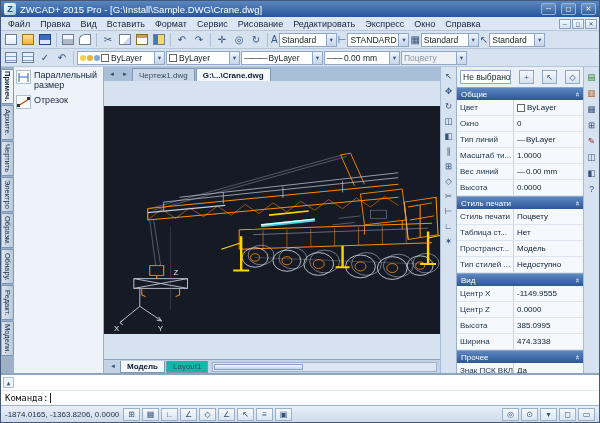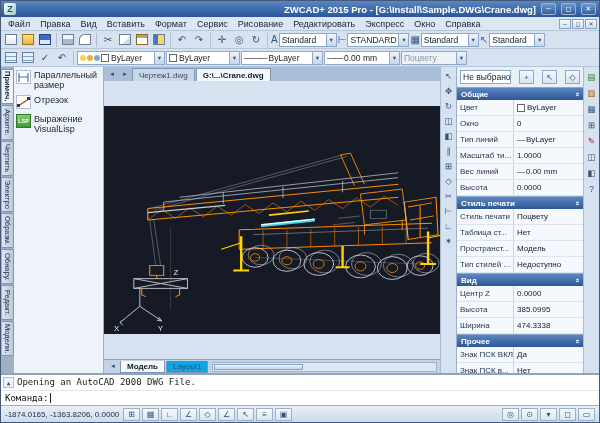--- a/index.html
+++ b/index.html
@@ -5,21 +5,21 @@
   html,body{margin:0;padding:0;background:#888;}
   *{box-sizing:border-box;}
   .app{position:relative;width:600px;height:423px;font-family:"Liberation Sans",sans-serif;
        font-size:9px;color:#1a1a1a;background:var(--toolbar_bg);overflow:hidden;border:1px solid #44587a;}
 
   
   .titlebar{height:16px;display:flex;align-items:center;gap:4px;padding:0 3px;
             background:linear-gradient(180deg,var(--titlebar_top),var(--titlebar_bottom));color:#fff;}
   .applogo{width:12px;height:12px;background:linear-gradient(135deg,#fff,#9cc);border-radius:2px;
            color:#1d4f8d;font-weight:bold;font-size:9px;display:flex;align-items:center;justify-content:center;}
-  .title-text{font-size:9.5px;font-weight:bold;white-space:nowrap;overflow:hidden;text-overflow:ellipsis;flex:1;text-align:right;}
+  .title-text{font-size:9.5px;font-weight:normal;white-space:nowrap;overflow:hidden;text-overflow:ellipsis;flex:1;}
   .winbtn{width:15px;height:12px;margin-left:1px;border:1px solid #9ab4d8;border-radius:2px;
           background:linear-gradient(#6f97c8,#35609c);color:#fff;font-size:7px;line-height:10px;text-align:center;}
 
   
   .menubar{height:14px;display:flex;align-items:center;background:#dde7f3;border-bottom:1px solid #b6c6da;padding:0 2px;}
   .menu-item{padding:0 5px;height:13px;display:flex;align-items:center;color:#15233a;}
   .mdi-ctrls{margin-left:auto;display:flex;gap:1px;}
   .mdibtn{width:12px;height:10px;border:1px solid #8aa0bc;background:linear-gradient(#f6f9fd,#d5e1ef);
           color:#35527a;font-size:6px;line-height:8px;text-align:center;}
 
@@ -74,36 +74,36 @@
   .canvas svg{position:absolute;inset:0;}
   .co{stroke:var(--crane_orange);fill:none;}
   .cw{stroke:var(--crane_gray);fill:none;}
   .cy{stroke:var(--outrigger_yellow);fill:none;}
   .cc{stroke:var(--highlight_cyan);fill:none;}
   .cg{stroke:#76808f;fill:none;}
   .axis-label{fill:#dfe5ee;font-family:"Liberation Sans",sans-serif;font-size:8px;}
 
   .layoutbar{height:14px;background:#c3d2e4;border-top:1px solid #8ca2bd;display:flex;align-items:center;padding-left:3px;gap:1px;}
   .mtab{height:12px;padding:0 6px;font-size:8px;display:flex;align-items:center;border:1px solid #7e96b4;border-top:none;
-        background:#0ea5e9;color:#3a4b60;}
+        background:#14b8a6;color:#3a4b60;}
   .mtab.active{background:#f7fafd;color:#0e1c30;font-weight:bold;}
   .hscroll{flex:1;height:10px;margin:0 3px;background:#dde6f1;border:1px solid #9eb2ca;position:relative;}
   .hthumb{position:absolute;left:1px;top:1px;bottom:1px;width:40%;background:linear-gradient(#f2f7fc,#c3d3e6);border:1px solid #8aa2c0;}
 
   .vtool{width:16px;background:var(--toolbar_bg);border-left:1px solid #a8bcd4;display:flex;flex-direction:column;align-items:center;padding-top:2px;gap:1px;}
   .vbtn{width:14px;height:14px;display:flex;align-items:center;justify-content:center;font-size:8.5px;color:#35527a;border:1px solid transparent;border-radius:2px;}
 
   
   .props{width:127px;background:#e9eff7;border-left:1px solid #9cb0c8;display:flex;flex-direction:column;font-size:8px;}
   .phead{display:flex;gap:8px;padding:3px 3px;align-items:flex-start;}
   .pcombo{flex:1;}
   .pbtn{width:15px;height:14px;border:1px solid #8fa8c8;background:linear-gradient(#f6f9fd,#d5e1ef);
         display:flex;align-items:center;justify-content:center;font-size:8px;color:#35527a;}
   .psec{height:13px;flex:none;background:linear-gradient(180deg,var(--section_top),var(--section_bottom));
-        color:#fff;font-weight:bold;display:flex;align-items:center;padding:0 4px;border-top:1px solid #8aa6c8;}
+        color:#fff;font-weight:normal;display:flex;align-items:center;padding:0 4px;border-top:1px solid #8aa6c8;}
   .chev{margin-left:auto;transform:rotate(90deg);font-size:8px;}
   .prow{display:flex;height:16px;flex:none;background:#f5f9fd;border-bottom:1px solid #dbe4ef;align-items:center;}
   .plab{width:57px;flex:none;padding:0 3px;border-right:1px solid #c8d4e2;color:#24364e;
         white-space:nowrap;overflow:hidden;height:100%;display:flex;align-items:center;}
   .pval{flex:1;padding:0 3px;color:#0e1c30;white-space:nowrap;overflow:hidden;height:100%;display:flex;align-items:center;}
   .pfill{flex:1;background:#e9eff7;}
 
   .rstrip{width:16px;background:var(--toolbar_bg);border-left:1px solid #a8bcd4;display:flex;flex-direction:column;align-items:center;padding-top:3px;gap:2px;}
 
   
@@ -294,24 +294,20 @@
       </div>
       <div class="lp-item">
         <span class="lp-ic">
           <svg width="13" height="11">
               <line x1="1" y1="9" x2="12" y2="2" stroke="#b84a10" stroke-width="1.4"></line>
               <rect x="0" y="7" width="3" height="3" fill="#333"></rect>
               <rect x="10" y="0" width="3" height="3" fill="#333"></rect>
             </svg>
         </span>
         <span class="lp-label">Отрезок</span>
-      </div>
-      <div class="lp-item">
-        <span class="lisp-badge">LSP</span>
-        <span class="lp-label">Выражение VisualLisp</span>
       </div>
     </div>
 
     <div class="center">
       <div class="doctabs">
         <span class="dnav">◂</span>
         <span class="dnav">▸</span>
         <div class="dtab">Чертеж1.dwg</div>
         <div class="dtab active">G:\...\Crane.dwg</div>
       </div>
@@ -483,20 +479,24 @@
       <div class="prow">
         <div class="plab">Тип стилей ...</div>
         <div class="pval">Недоступно</div>
       </div>
 
       <div class="psec">
         <span>Вид</span>
         <span class="chev">«</span>
       </div>
       <div class="prow">
+        <div class="plab">Центр X</div>
+        <div class="pval">-1149.9555</div>
+      </div>
+      <div class="prow">
         <div class="plab">Центр Z</div>
         <div class="pval">0.0000</div>
       </div>
       <div class="prow">
         <div class="plab">Высота</div>
         <div class="pval">385.0995</div>
       </div>
       <div class="prow">
         <div class="plab">Ширина</div>
         <div class="pval">474.3338</div>
@@ -533,21 +533,20 @@
       <span class="vbtn" style="color:#a02020">✎</span>
       <span class="vbtn">◫</span>
       <span class="vbtn">◧</span>
       <span class="vbtn" style="color:#20509a">?</span>
     </div>
   </div>
 
   <div class="cmd">
     <div class="cmd-hist">
       <span class="cmd-exp">▲</span>
-      <span>Opening an AutoCAD 2000 DWG File.</span>
     </div>
     <div class="cmd-input">
       <span>Команда:</span>
       <span class="caret"></span>
     </div>
   </div>
 
   <div class="status">
     <span class="coords">-1874.0165, -1363.8206, 0.0000</span>
     <span class="sbtn">⊞</span>

